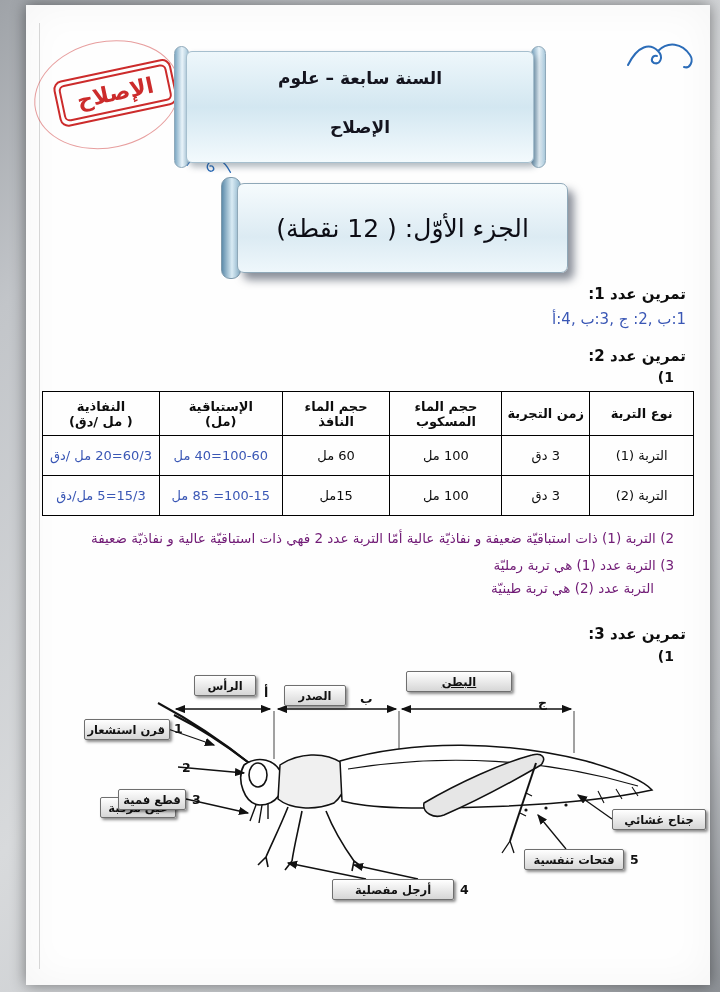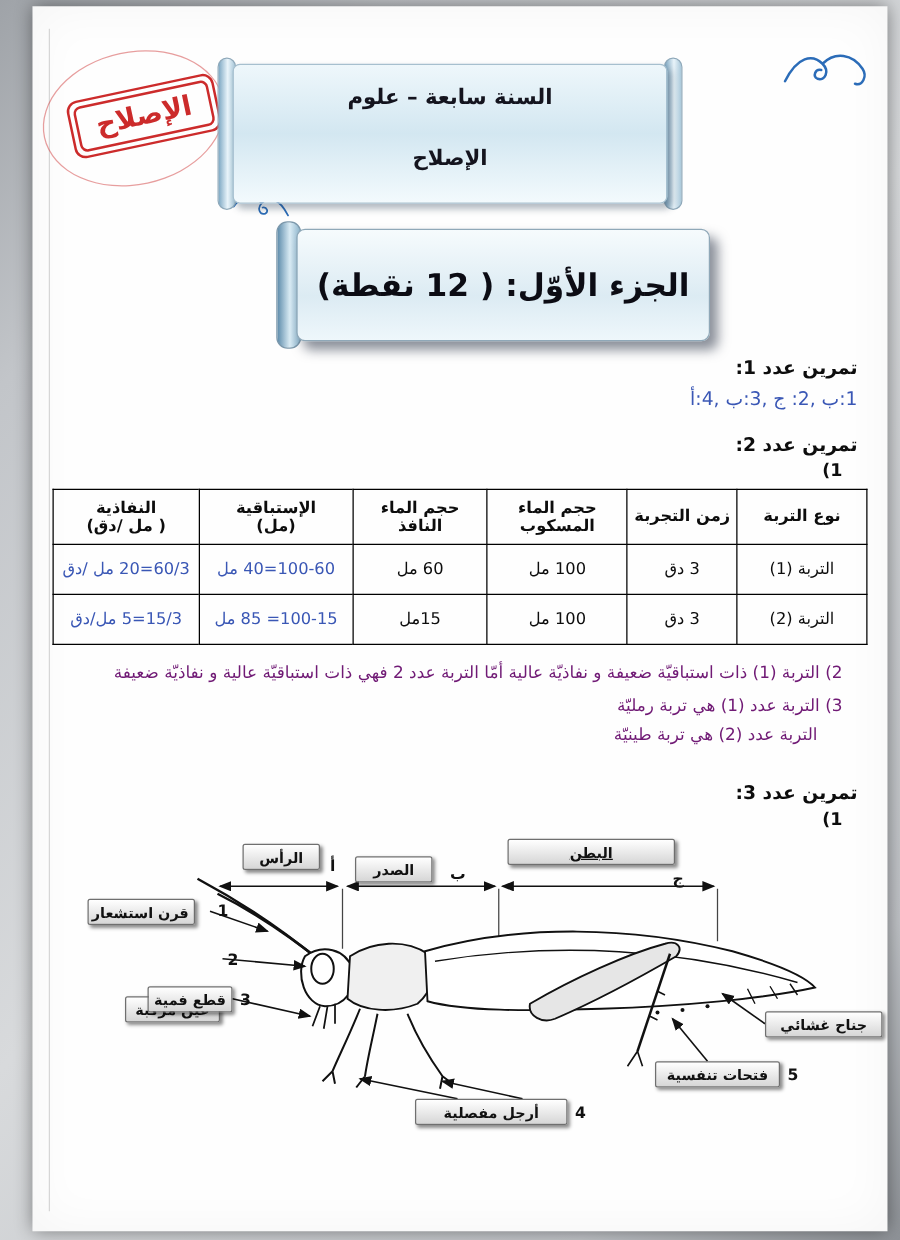--- a/index.html
+++ b/index.html
@@ -46,21 +46,21 @@
     position:absolute; left:-3px; top:-6px; bottom:-6px; width:20px; border-radius:9px;
     background:linear-gradient(90deg,#5e8cab,#d9ebf4 55%,#8fb6cd); border:1px solid #7d99ac;
   }
   .banner2 .body {
     position:absolute; left:13px; right:0; top:0; bottom:0;
     background:linear-gradient(180deg,#f6fbfd 0%,#dcebf3 60%,#eef7fb 100%);
     border:1.5px solid #8fa8b8; border-radius:7px;
     box-shadow:6px 7px 9px rgba(25,35,55,.5);
     display:flex; align-items:center; justify-content:center;
   }
-  .banner2 .b2-text { font-weight:bold; font-size:25px; color:#0c0c14; white-space:nowrap; }
+  .banner2 .b2-text { font-weight:normal; font-size:25px; color:#0c0c14; white-space:nowrap; }
 
   
   .flourish { position:absolute; }
   .flourish.tr { left:598px; top:30px; }
   .flourish.bl { left:146px; top:140px; transform:scale(-.7,.7); }
 
   
   .ex-title { position:absolute; font-weight:bold; font-size:15px; color:#0d0d0d; direction:rtl; }
   .qnum { position:absolute; font-weight:bold; font-size:14px; color:#0d0d0d; }
   .ex1-answer { position:absolute; direction:rtl; font-size:15px; color:#3a57b5; font-weight:500; }
@@ -224,24 +224,24 @@
       <line x1="340" y1="216" x2="262" y2="200" stroke="#111" stroke-width="1.3" marker-end="url(#ah)"></line>
       <line x1="392" y1="216" x2="328" y2="202" stroke="#111" stroke-width="1.3" marker-end="url(#ah)"></line>
       <line x1="540" y1="186" x2="512" y2="152" stroke="#111" stroke-width="1.3" marker-end="url(#ah)"></line>
       <line x1="586" y1="156" x2="552" y2="132" stroke="#111" stroke-width="1.3" marker-end="url(#ah)"></line>
     </svg>
 
     <div class="dlabel" style="left:168px; top:12px; width:62px;">الرأس</div>
     <div class="dmark" style="left:238px; top:22px;">أ</div>
     <div class="dlabel" style="left:258px; top:22px; width:62px;">الصدر</div>
     <div class="dmark" style="left:334px; top:28px;">ب</div>
-    <div class="dlabel" style="left:380px; top:8px; width:134px;text-decoration:underline;">البطن</div>
+    <div class="dlabel" style="left:380px; top:8px; width:106px;text-decoration:underline;">البطن</div>
     <div class="dmark" style="left:512px; top:32px;">ج</div>
 
-    <div class="dlabel" style="left:44px; top:56px; width:86px;">قرن استشعار</div>
+    <div class="dlabel" style="left:58px; top:56px; width:86px;">قرن استشعار</div>
     <div class="dmark" style="left:148px; top:58px;">1</div>
     <div class="dlabel" style="left:74px; top:94px; width:76px;margin-top:40px;">عين مركبة</div>
     <div class="dmark" style="left:156px; top:97px;">2</div>
     <div class="dlabel" style="left:92px; top:126px; width:68px;">قطع فمية</div>
     <div class="dmark" style="left:166px; top:129px;">3</div>
 
     <div class="dlabel" style="left:306px; top:216px; width:122px;">أرجل مفصلية</div>
     <div class="dmark" style="left:434px; top:219px;">4</div>
     <div class="dlabel" style="left:498px; top:186px; width:100px;">فتحات تنفسية</div>
     <div class="dmark" style="left:604px; top:189px;">5</div>

